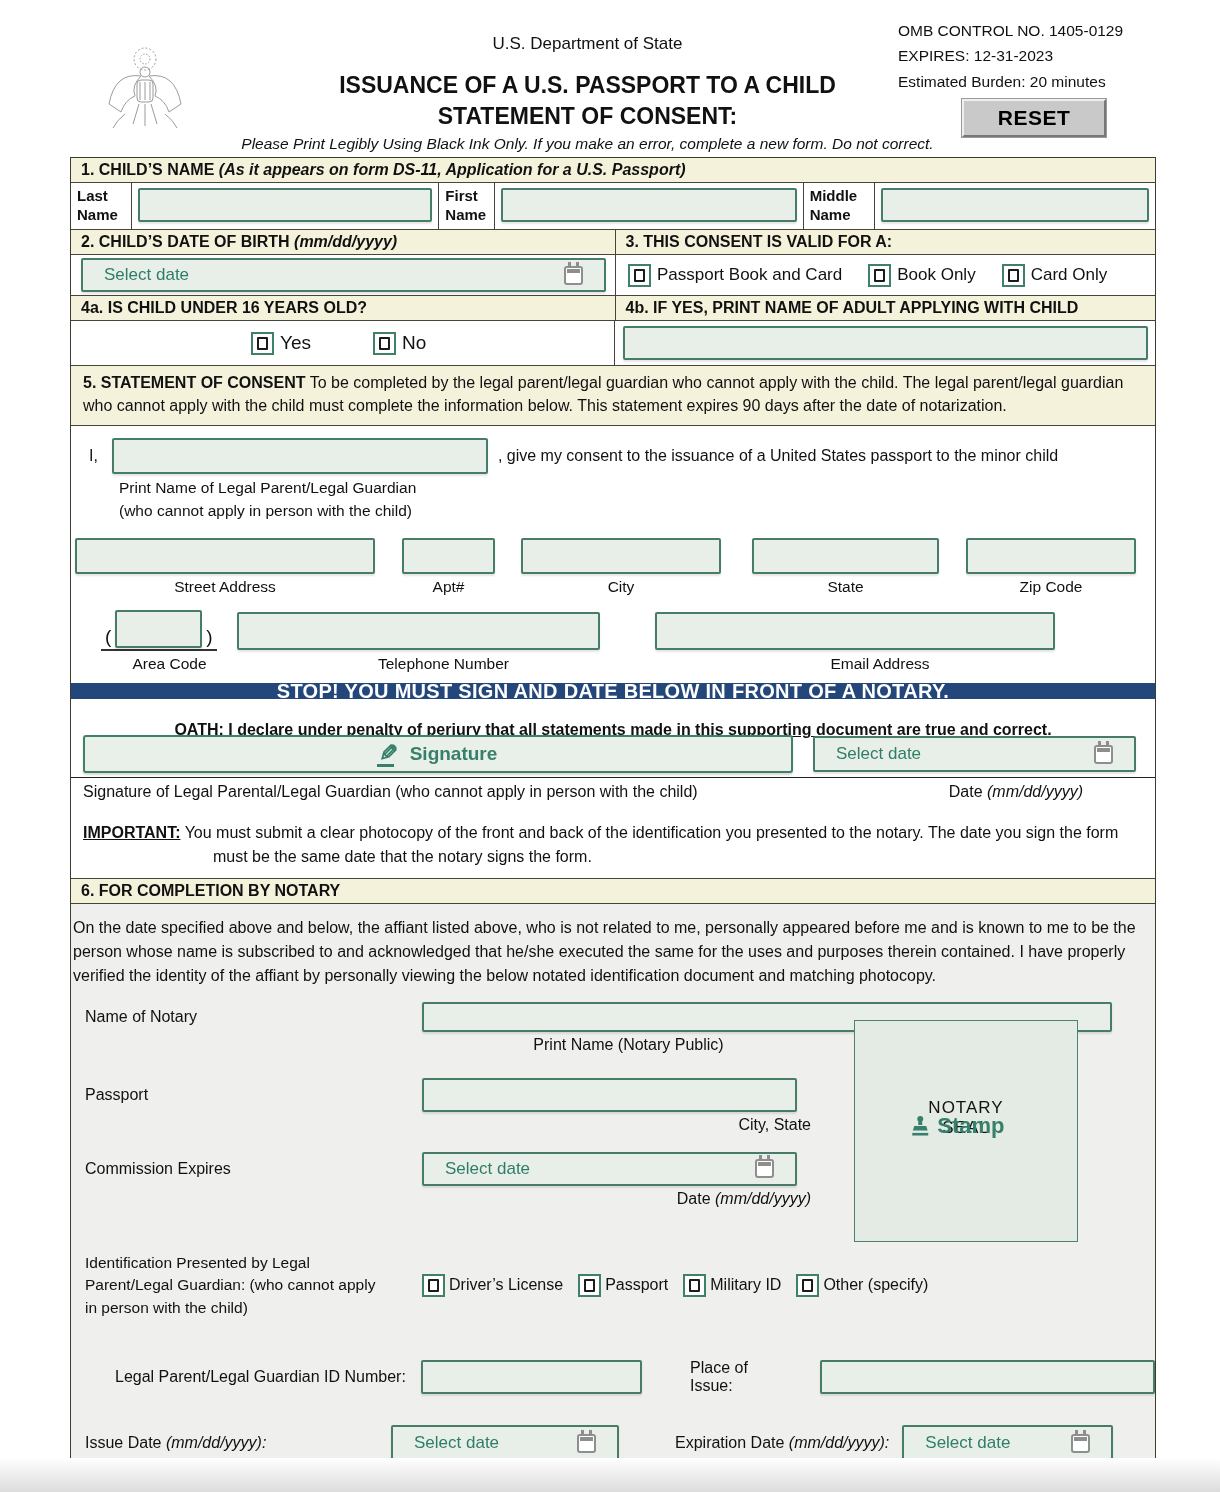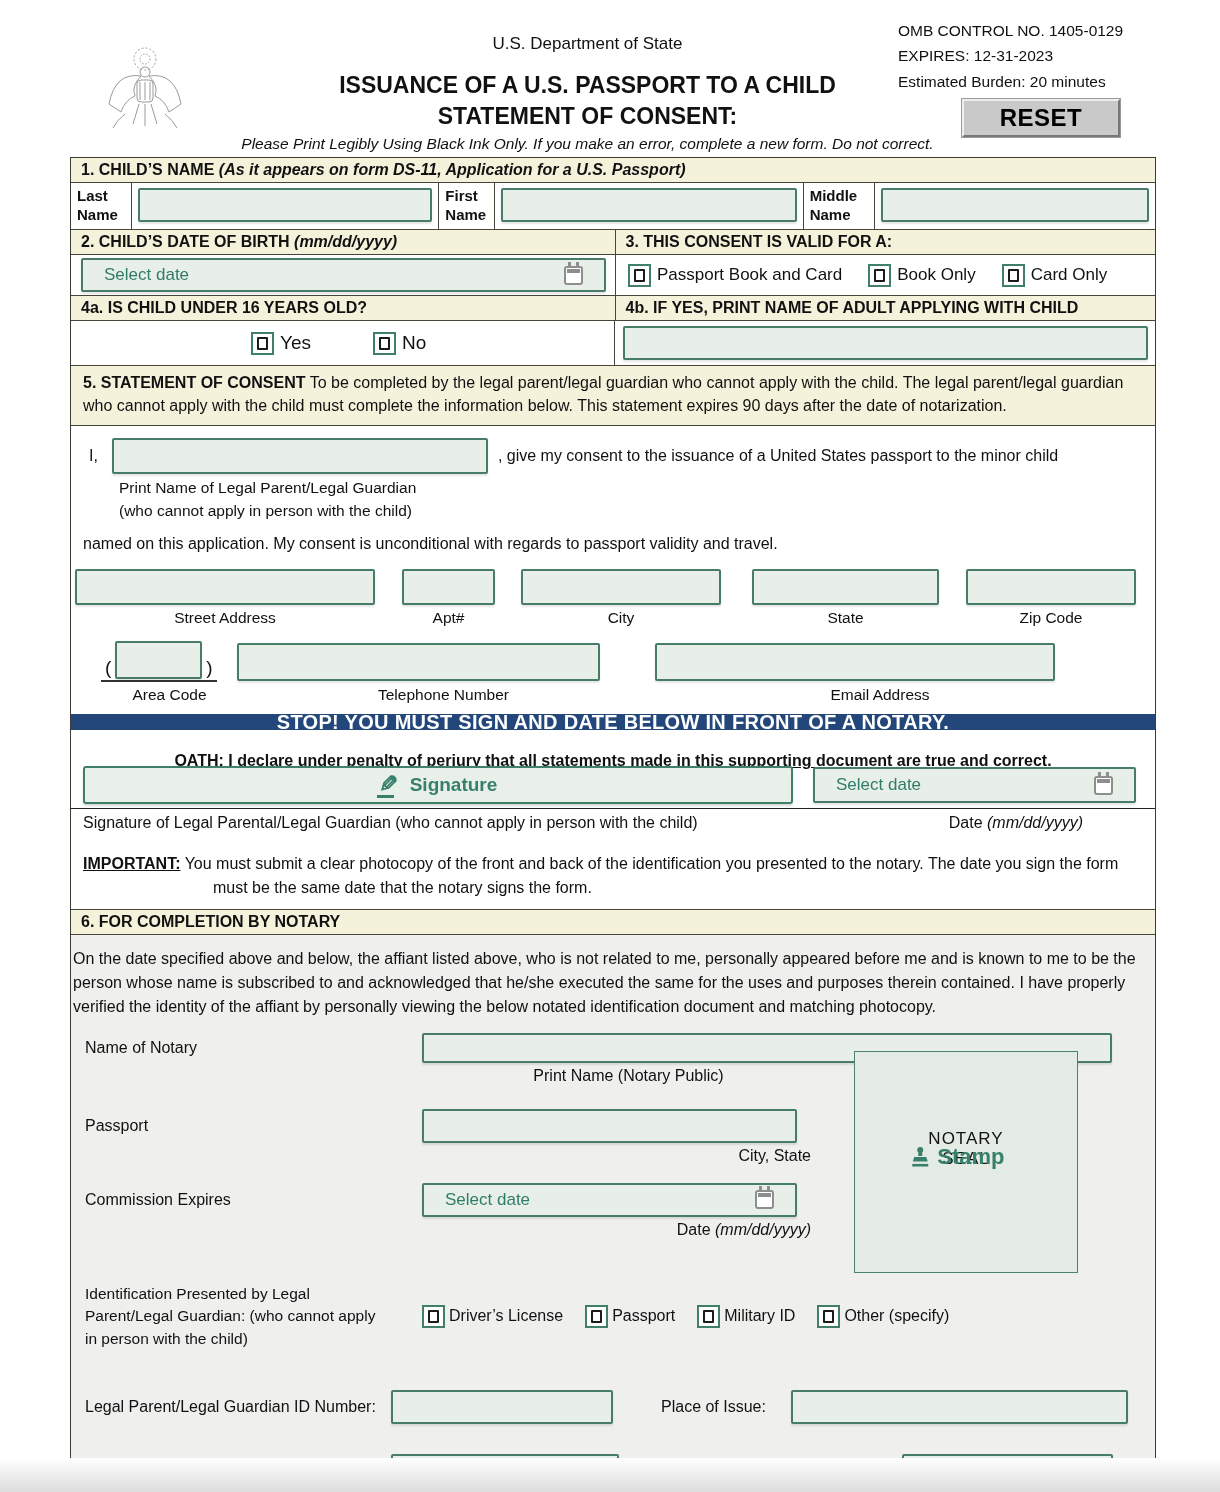--- a/index.html
+++ b/index.html
@@ -9,24 +9,24 @@
 
   
   .hdr { position:relative; height:157px; }
   .eagle { position:absolute; left:95px; top:42px; }
   .hdr-center { position:absolute; left:215px; top:34px; width:745px; text-align:center; }
   .hdr-dept { font-size:17px; }
   .hdr-title { font-size:23px; font-weight:bold; line-height:1.35; margin-top:16px; }
   .hdr-instr { font-size:15.5px; font-style:italic; margin-top:3px; }
   .hdr-right { position:absolute; left:898px; top:20px; width:315px; font-size:15.5px; line-height:1.45; }
   .hdr-right div { margin-bottom:3px; }
-  .reset-btn { position:absolute; left:962px; top:99px; width:158px; height:38px;
+  .reset-btn { position:absolute; left:962px; top:99px; width:144px; height:38px;
     background:#c9c9c9; border:2px solid; border-color:#efefef #777 #777 #efefef;
     box-shadow:0 0 0 1px #9a9a9a; font-family:"Liberation Sans",sans-serif;
-    font-size:24px; font-weight:bold; color:#000; letter-spacing:.5px; cursor:pointer; }
+    font-size:21px; font-weight:bold; color:#000; letter-spacing:.5px; cursor:pointer; }
 
   
   .form { position:absolute; left:70px; top:157px; width:1086px; border:1px solid #3c3c30; background:#fff; }
   .sec-head { background:#f5f2dc; border-top:1px solid #45453a; border-bottom:1px solid #45453a;
     font-size:16px; font-weight:bold; padding:3px 10px; }
   .sec-head .ital { font-style:italic; }
   .sec-head.first { border-top:none; }
   .split { display:flex; }
   .split > .l { width:545px; border-right:1px solid #45453a; }
   .split > .r { width:540px; }
@@ -120,24 +120,24 @@
     gap:5px; color:#37806B; font-weight:bold; font-size:22px; cursor:pointer; white-space:nowrap; }
   .s6row { display:flex; align-items:center; position:relative; }
   .s6lab { padding-left:14px; }
   .r-name { margin-top:14px; } .r-name .s6lab { flex:0 0 351px; } .r-name input.field { width:690px; height:30px; }
   .cap-c { margin-left:365px; width:385px; text-align:center; margin-top:4px; }
   .r-loc { margin-top:24px; } .r-loc .s6lab { flex:0 0 351px; } .r-loc input.field { width:375px; height:34px; }
   .cap-c2 { margin-left:365px; width:375px; text-align:right; margin-top:4px; }
   .r-com { margin-top:18px; } .r-com .s6lab { flex:0 0 351px; } .r-com .datefield { width:375px; height:34px; }
   .r-id { margin-top:44px; align-items:center; z-index:2; }
   .r-id .s6lab { flex:0 0 351px; font-size:15.5px; line-height:1.45; padding-right:40px; }
-  .idopts { display:flex; align-items:center; gap:22px; font-size:16px; }
+  .idopts { display:flex; align-items:center; gap:15px; font-size:16px; }
   .idopt { display:flex; align-items:center; }
   .idopt .cbl { margin-left:4px; }
-  .r-idnum { margin-top:40px; } .r-idnum .s6lab { flex:0 0 320px; line-height:1.4; }
+  .r-idnum { margin-top:40px;padding-left:30px; } .r-idnum .s6lab { flex:0 0 320px; line-height:1.4; }
   .r-idnum .idn { width:222px; height:34px; }
   .r-idnum .place-lab { margin-left:48px; }
   .r-idnum .place-in { margin-left:25px; width:337px; height:34px; }
   .r-issue { margin-top:30px; } .r-issue .s6lab { flex:0 0 320px; }
   .r-issue .d1 { width:228px; height:36px; }
   .r-issue .exp-lab { margin-left:56px; }
   .r-issue .d2 { margin-left:13px; width:211px; height:36px; }
 </style>
 </head>
 <body>
@@ -260,21 +260,20 @@
     <div class="s5body">
       <div class="consent1">
         <span>I,</span>
         <input class="field" type="text" style="">
         <span class="suf">, give my consent to the issuance of a United States passport to the minor child</span>
       </div>
       <div class="name-cap">
         <div>Print Name of Legal Parent/Legal Guardian</div>
         <div>(who cannot apply in person with the child)</div>
       </div>
-      <div class="consent2">named on this application. My consent is unconditional with regards to passport validity and travel.</div>
 
       <div class="addr">
         <input class="field aw1" type="text" style="">
         <input class="field aw2" type="text" style="">
         <input class="field aw3" type="text" style="">
         <input class="field aw4" type="text" style="">
         <input class="field aw5" type="text" style="">
       </div>
       <div class="addr-lab">
         <div class="aw1">Street Address</div>

